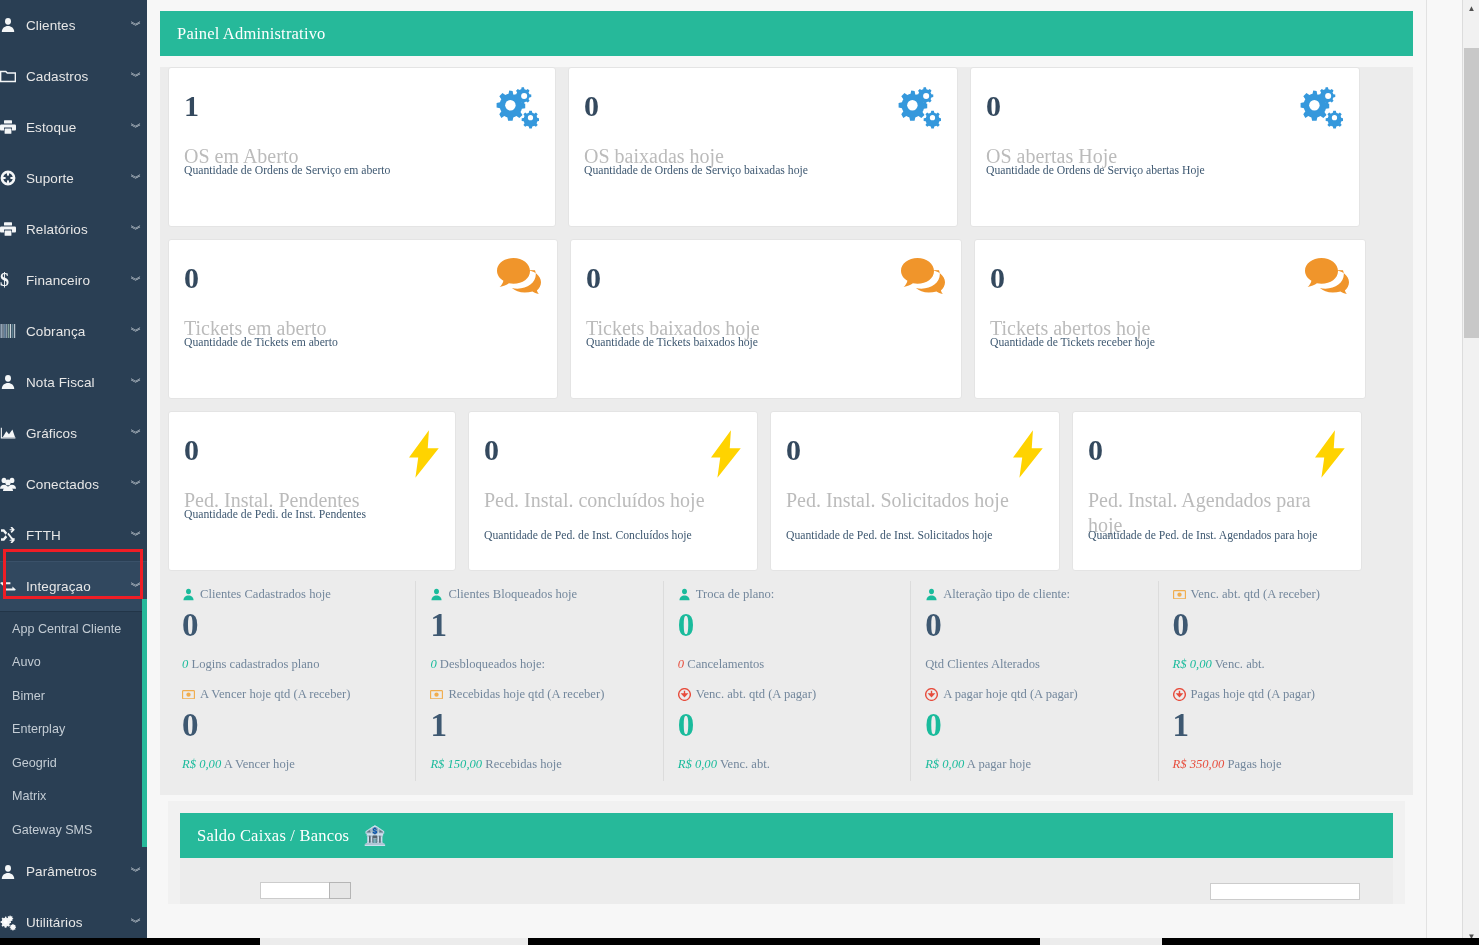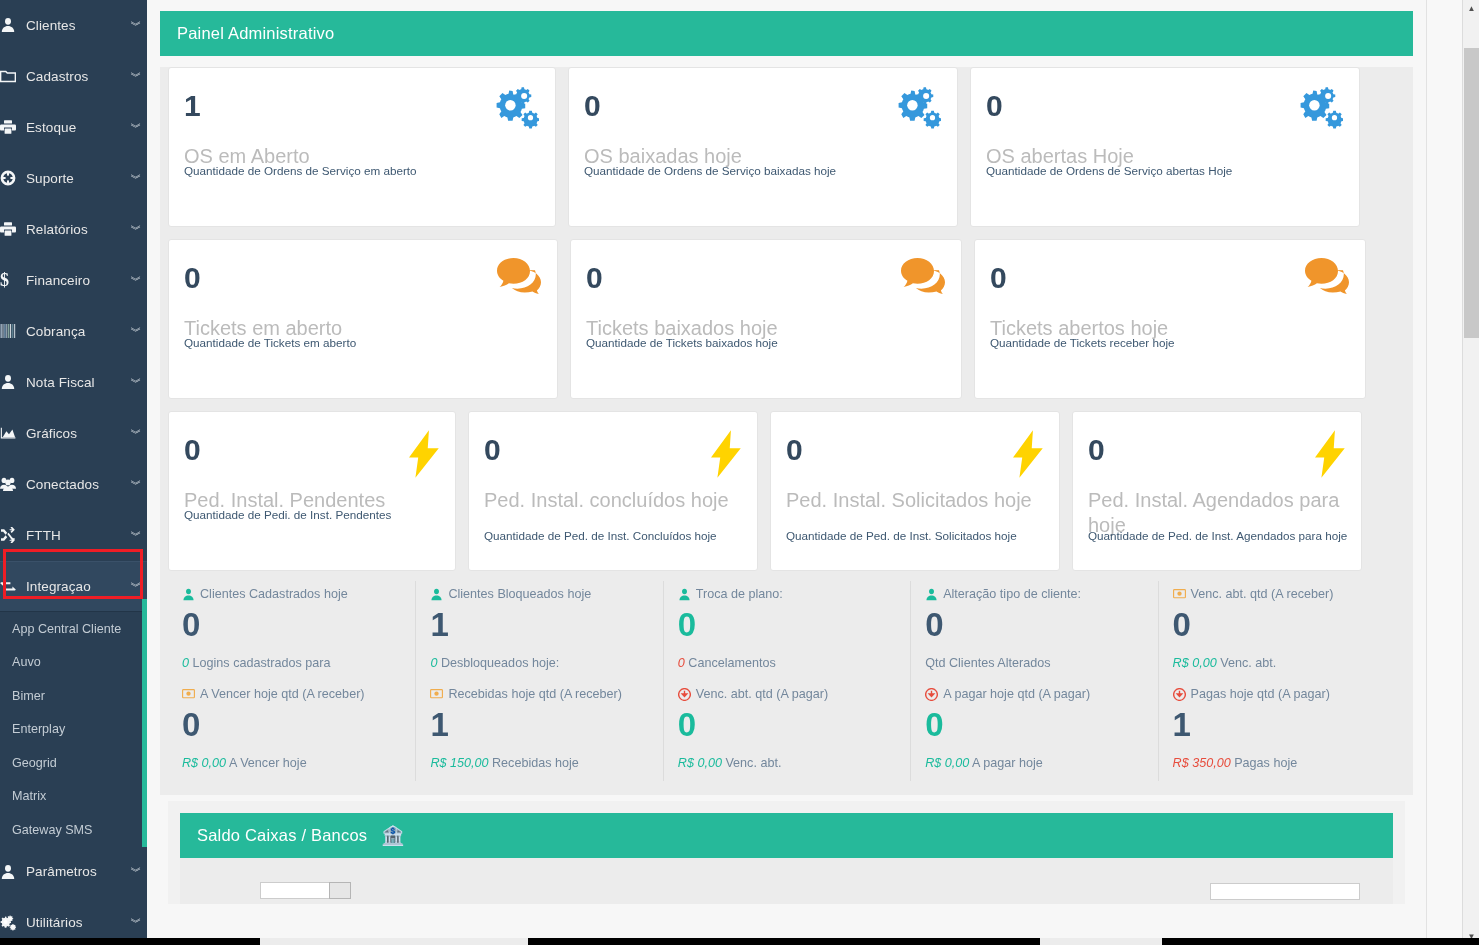--- a/index.html
+++ b/index.html
@@ -86,20 +86,21 @@
     width: 5px; height: 235px;
     background: #26b99a;
   }
 
   
   #main {
     position: absolute; left: 147px; top: 0;
     width: 1285px; height: 945px;
     background: #f7f7f7;
     overflow: hidden;
+    font-family: Liberation Serif, serif;
   }
   #content-wrap {
     position: absolute; left: 13px; top: 11px;
     width: 1253px;
   }
   .panel-title {
     background: #26b99a;
     color: #ffffff;
     font-size: 16.5px;
     height: 45px;
@@ -567,21 +568,21 @@
               <div class="stat-head">
                 <span class="sico">
                   <svg width="13" height="13" viewBox="0 0 16 16" fill="#1abb9c">
                     <ellipse cx="8" cy="4.3" rx="3" ry="3.4"></ellipse>
                     <path d="M1.8 15c0-3.6 2.8-5.9 6.2-5.9s6.2 2.3 6.2 5.9z"></path>
                   </svg>
                 </span>
                 <span>Clientes Cadastrados hoje</span>
               </div>
               <div class="stat-num" style="color:#3e5871">0</div>
-              <div class="stat-sub"><em style="color:#1abb9c">0</em> <span>Logins cadastrados para</span></div>
+              <div class="stat-sub"><em style="color:#1abb9c">0</em> <span>Logins cadastrados plano</span></div>
             </div>
             <div class="stat-cell" style="width: 247.4px;">
               <div class="stat-head">
                 <span class="sico">
                   <svg width="13" height="13" viewBox="0 0 16 16" fill="#1abb9c">
                     <ellipse cx="8" cy="4.3" rx="3" ry="3.4"></ellipse>
                     <path d="M1.8 15c0-3.6 2.8-5.9 6.2-5.9s6.2 2.3 6.2 5.9z"></path>
                   </svg>
                 </span>
                 <span>Clientes Bloqueados hoje</span>

